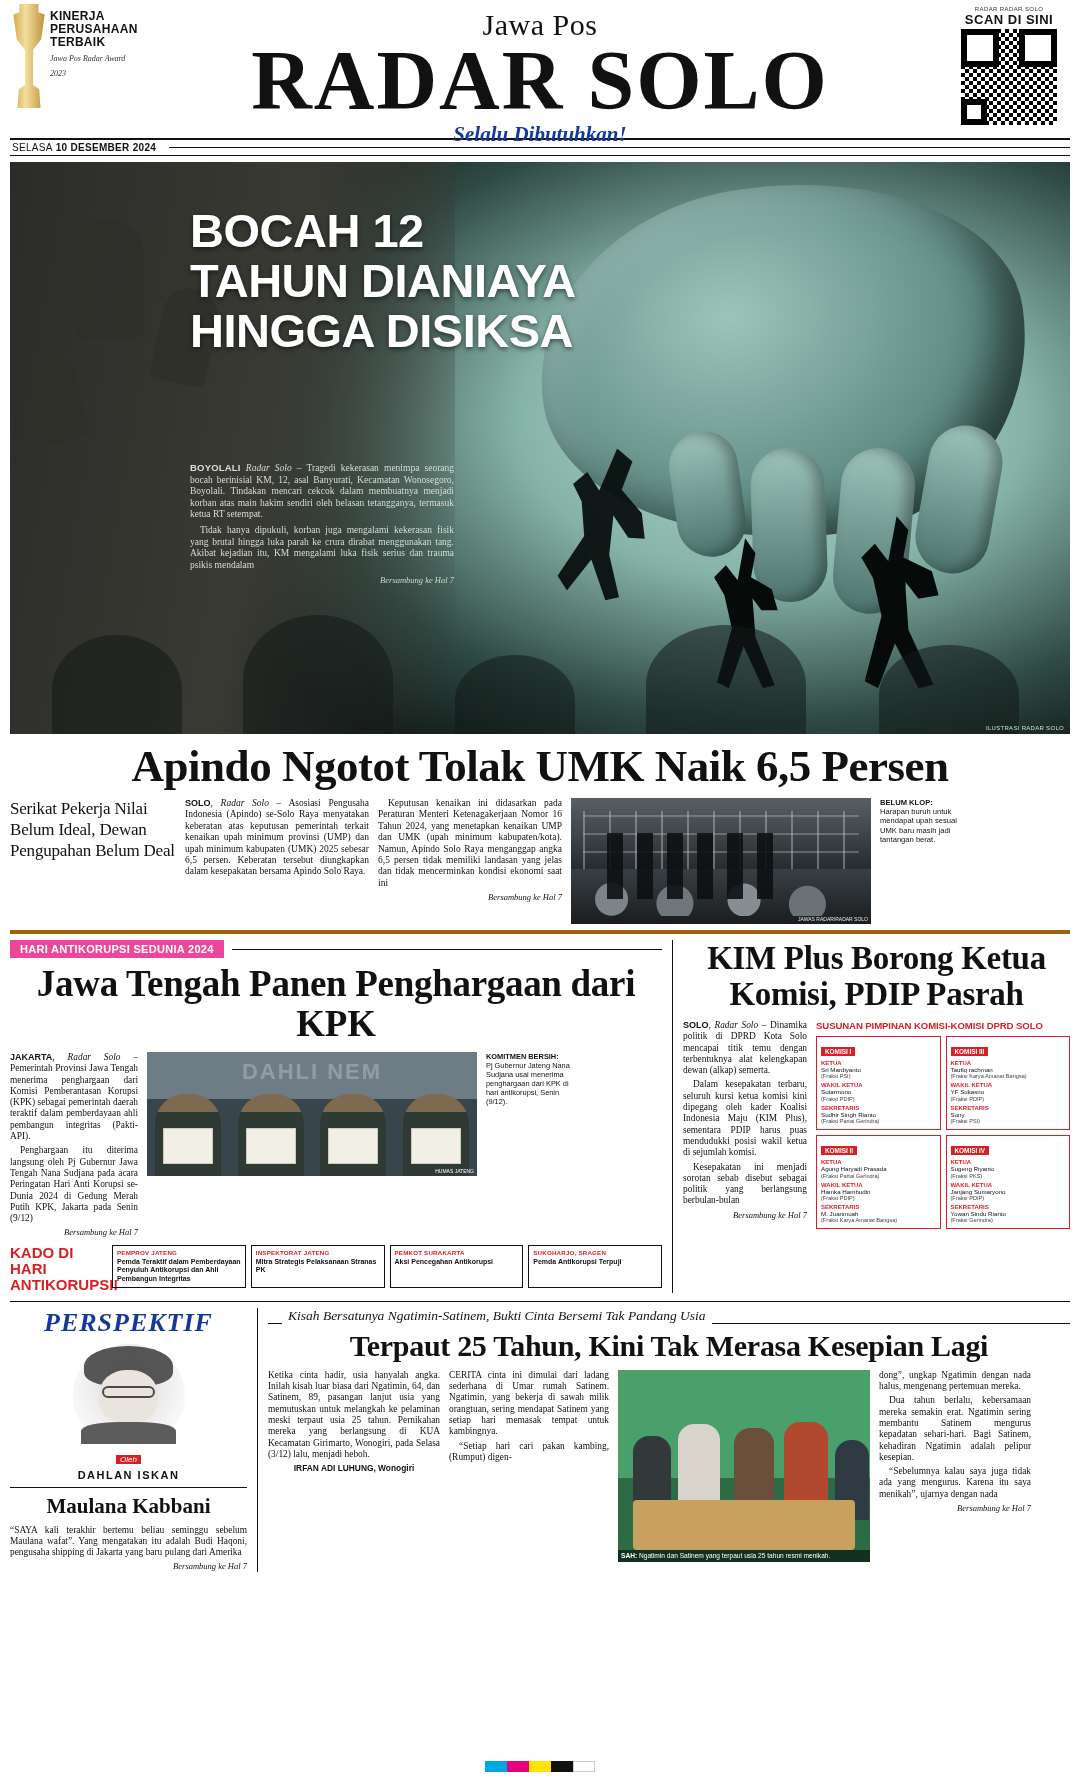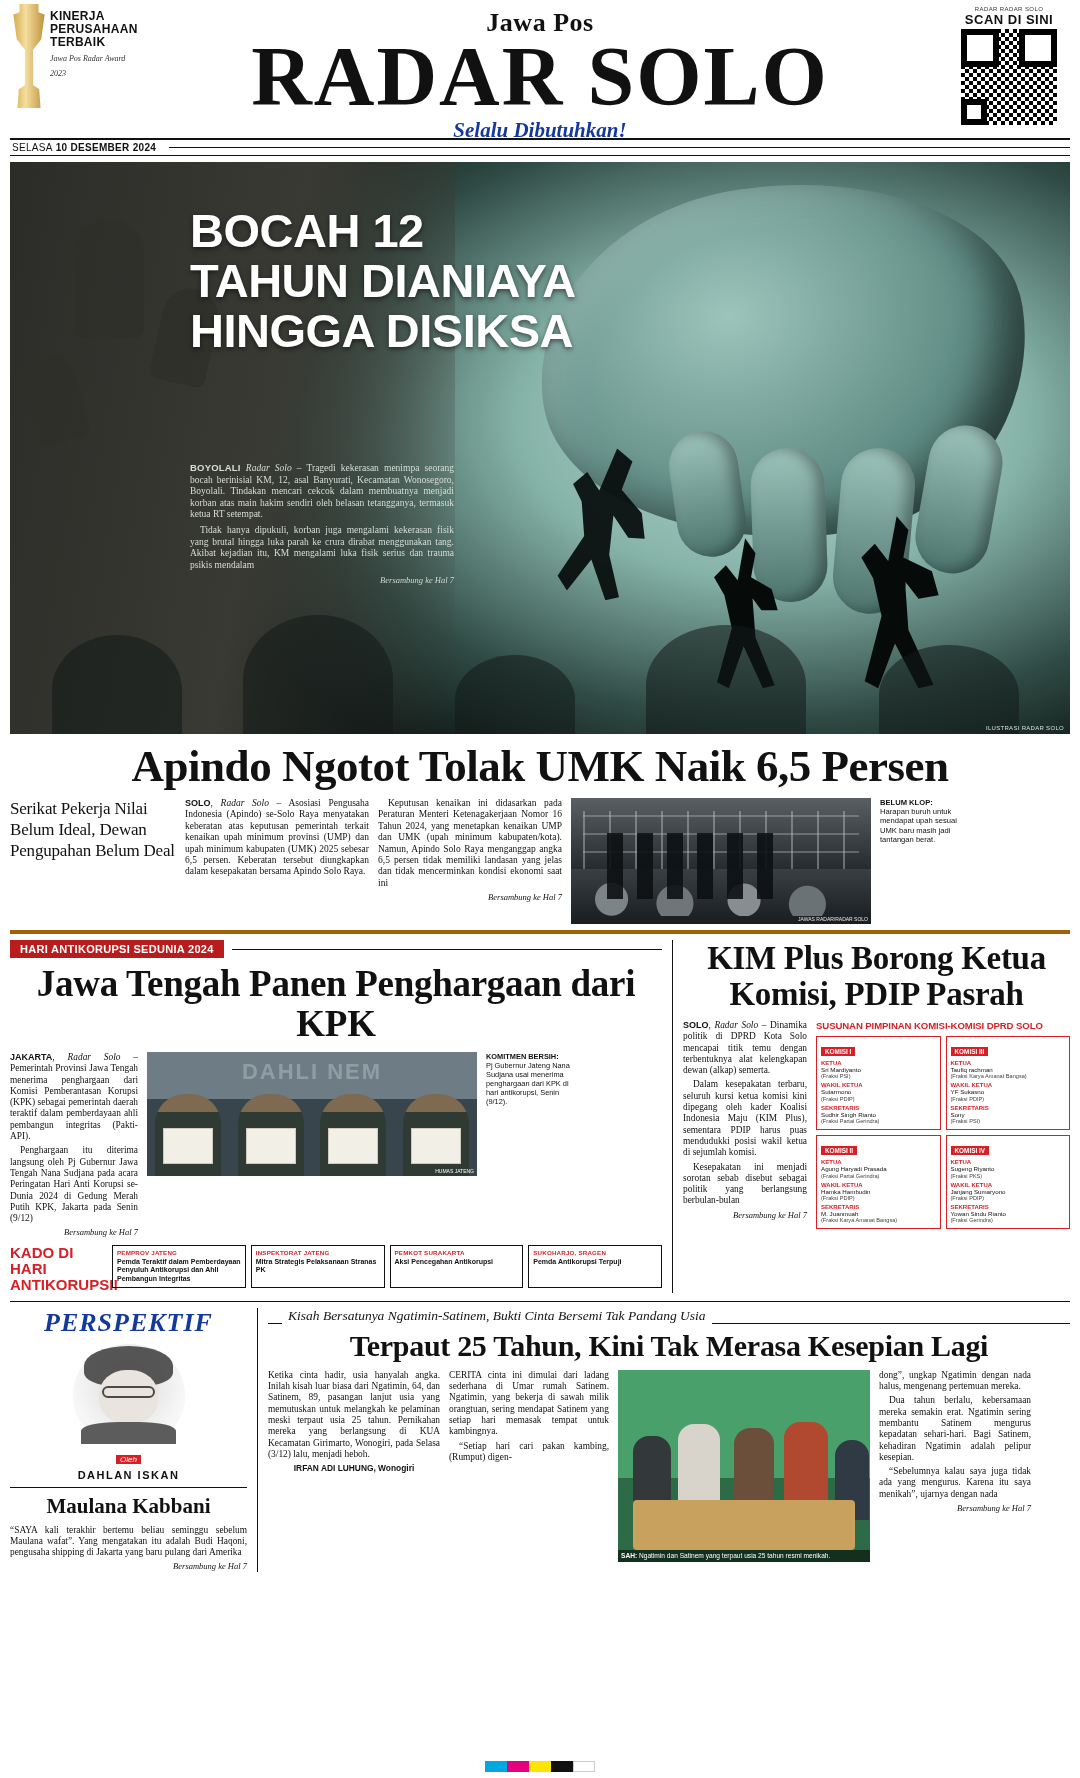--- a/index.html
+++ b/index.html
@@ -24,22 +24,22 @@
     background: linear-gradient(90deg,#cfa13a,#f3dc9a 40%,#b8862a);
     clip-path: polygon(22% 0,78% 0,78% 8%,96% 10%,86% 34%,62% 44%,62% 78%,80% 82%,84% 100%,16% 100%,20% 82%,38% 78%,38% 44%,14% 34%,4% 10%,22% 8%);
     opacity: .95;
   }
   .award-txt { padding-top: 6px; }
   .award-txt .l1 { font-family: "Liberation Sans", sans-serif; font-weight: bold; font-size: 12px; letter-spacing: .3px; line-height: 13px; }
   .award-txt .l2 { font-family: "Liberation Serif", serif; font-style: italic; font-size: 8px; line-height: 10px; margin-top: 5px; color: #333; }
 
   .mast-center { text-align: center; padding-top: 8px; }
   .jawa-pos {
-    font-family: "Liberation Serif", serif; font-weight: bold;
-    font-size: 26px; letter-spacing: .5px;
+    font-family: "Liberation Serif", serif; font-weight: normal;
+    font-size: 30px; letter-spacing: .5px;
   }
   .radar-solo {
     font-family: "Liberation Serif", serif; font-weight: bold;
     font-size: 84px; line-height: 78px; letter-spacing: 2px;
   }
   .tagline {
     font-family: "Liberation Serif", serif; font-weight: bold; font-style: italic;
     font-size: 21px; color: #14399a; margin-top: 2px;
   }
   .qr-box { position: absolute; right: 2px; top: 6px; width: 118px; text-align: center; }
@@ -173,21 +173,21 @@
   .ap-photo .cred { position:absolute; right:3px; bottom:2px; font-family:"Liberation Sans",sans-serif; font-size:5px; color:#e6e6e6; }
   .ap-cap { width: 78px; font-family:"Liberation Sans",sans-serif; font-size: 7.6px; line-height: 9.2px; }
   .ap-cap b { display:block; font-size: 7.6px; }
 
   
   .midsec { display:flex; gap: 10px; margin-top: 6px; }
   .col-left { width: 652px; }
   .col-right { width: 398px; border-left: 1px solid #111; padding-left: 10px; }
   .kicker-wrap { display:flex; align-items:center; gap: 8px; }
   .kicker {
-    background:#b91c1c; color:#fff; font-family:"Liberation Sans",sans-serif; font-weight:bold;
+    background:#ec4899; color:#fff; font-family:"Liberation Sans",sans-serif; font-weight:bold;
     font-size: 11px; letter-spacing:.3px; padding: 3px 10px;
   }
   .kicker-line { flex:1; height:1px; background:#111; }
   .kpk-h {
     font-family:"Liberation Serif",serif; font-weight:bold; text-align:center;
     font-size: 37px; line-height: 40px; margin-top: 6px; letter-spacing:-.3px;
   }
   .kpk-body { display:flex; gap: 9px; margin-top: 8px; }
   .kpk-c1 { width: 128px; font-size: 9.4px; line-height: 11.3px; text-align: justify; }
   .kpk-c1 p { text-indent: 10px; margin-bottom: 3px; }

